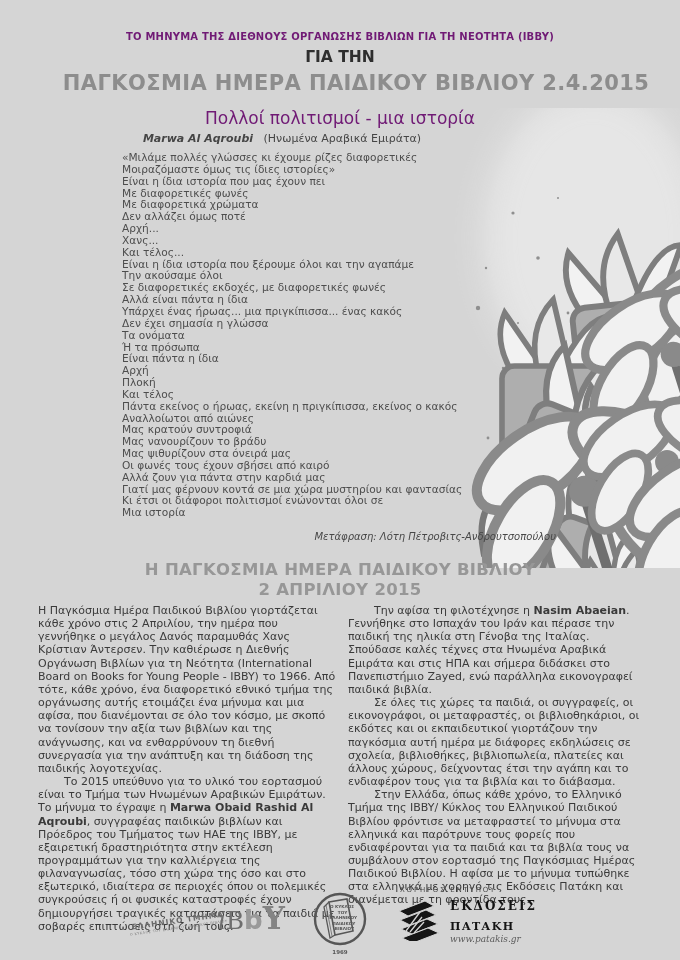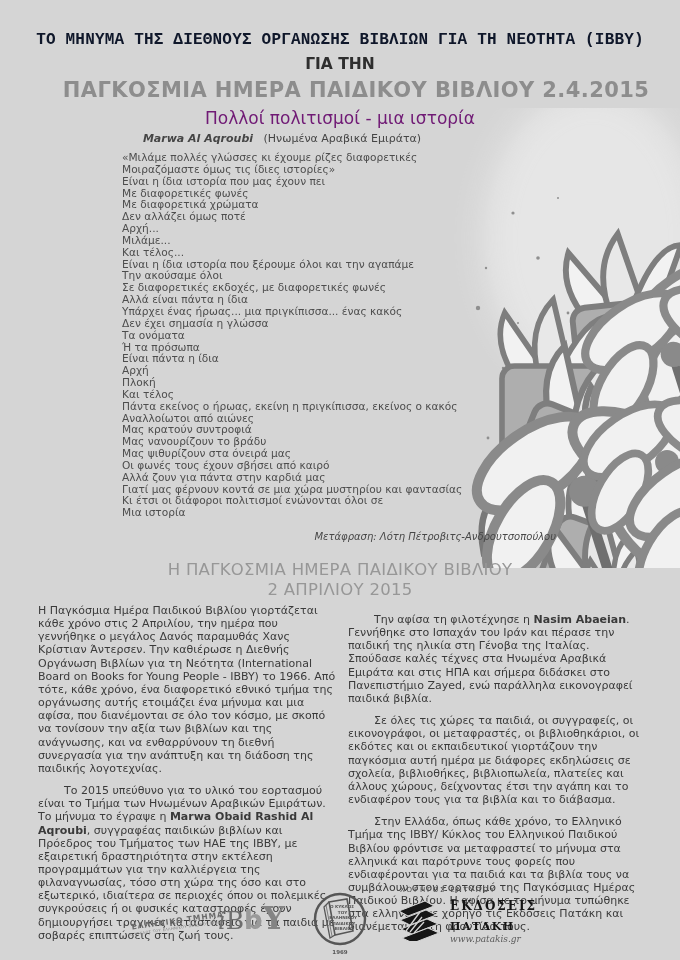--- a/index.html
+++ b/index.html
@@ -3,46 +3,46 @@
 <meta charset="utf-8">
 <style>
   html,body { margin:0; padding:0; }
   .page {
     position:relative; width:680px; height:960px;
     background:#d5d5d5; overflow:hidden;
     font-family:"DejaVu Sans","Liberation Sans",sans-serif;
   }
   
   .header { position:absolute; top:31px; left:0; width:680px; text-align:center; }
-  .header-l1 { font-size:16px; font-weight:bold; color:#0f172a; letter-spacing:.2px;font-family:Liberation Mono, monospace; }
+  .header-l1 { font-size:10px; font-weight:bold; color:#701a75; letter-spacing:.2px; }
   .header-l2 { font-size:15.5px; font-weight:bold; color:#2e2e2e; margin-top:6px; }
   .header-l3 { font-size:21px; font-weight:bold; color:#8d8d8d; margin-top:5px; letter-spacing:.4px;padding-left:32px; }
   
   .poem-title { position:absolute; top:108px; left:0; width:680px; text-align:center;
     font-size:17px; color:#701a75; font-weight:500; }
   .poem-author { position:absolute; top:132px; left:0; width:564px; text-align:center;
     font-size:11px; color:#454545; }
   .poem-author .auth-name { font-weight:bold; font-style:italic; }
   .poem-author .auth-origin { font-weight:normal; }
   
   .poem { position:absolute; top:152px; left:122px; width:330px;
     font-size:10.6px; line-height:11.85px; color:#4d4d4d; }
   .poem-line { white-space:nowrap; }
   .translation { position:absolute; top:531px; left:38px; width:518px; text-align:right;
     font-style:italic; font-size:10px; color:#474747; }
   
   .section-head { position:absolute; top:560px; left:0; width:680px; text-align:center;
-    font-size:16.5px; font-weight:normal; color:#979797; line-height:19.5px; letter-spacing:.3px; }
+    font-size:16.5px; font-weight:bold; color:#979797; line-height:19.5px; letter-spacing:.3px; }
   
   .col { position:absolute; top:604px; font-size:11px; line-height:13.15px;
     color:#3a3a3a; text-align:left; }
   .col-left  { left:38px;  width:298px; }
   .col-right { left:348px; width:295px; }
   .col p { margin:0; }
-  .col p.indent { text-indent:26px;margin-top:9px; }
+  .col p.indent { text-indent:26px; }
   .col b { font-weight:bold; }
   
   .illus { position:absolute; left:418px; top:108px; }
   
   .logo-ibby { position:absolute; left:126px; top:906px; width:170px; height:52px; }
   .ibby-arc { position:absolute; left:0; top:10px; width:104px; transform:rotate(-8deg); text-align:center; }
   .arc1 { font-size:7.5px; font-weight:bold; color:#6a6a6a; letter-spacing:1px; white-space:nowrap; }
   .arc2 { font-size:3.6px; color:#7d7d7d; letter-spacing:.4px; white-space:nowrap; margin-top:1px; }
   .ibby-wordmark { position:absolute; left:92px; top:-6px; display:flex; align-items:baseline; }
   .wm-i { font-family:"DejaVu Serif","Liberation Serif",serif; font-style:italic; font-size:24px; color:#6e6e6e; }
@@ -160,21 +160,21 @@
   </svg>
 
   <div class="poem">
     <div class="poem-line">«Μιλάμε πολλές γλώσσες κι έχουμε ρίζες διαφορετικές</div>
     <div class="poem-line">Μοιραζόμαστε όμως τις ίδιες ιστορίες»</div>
     <div class="poem-line">Είναι η ίδια ιστορία που μας έχουν πει</div>
     <div class="poem-line">Με διαφορετικές φωνές</div>
     <div class="poem-line">Με διαφορετικά χρώματα</div>
     <div class="poem-line">Δεν αλλάζει όμως ποτέ</div>
     <div class="poem-line">Αρχή...</div>
-    <div class="poem-line">Μιλάμε...</div>
+    <div class="poem-line">Χανς...</div>
     <div class="poem-line">Και τέλος...</div>
     <div class="poem-line">Είναι η ίδια ιστορία που ξέρουμε όλοι και την αγαπάμε</div>
     <div class="poem-line">Την ακούσαμε όλοι</div>
     <div class="poem-line">Σε διαφορετικές εκδοχές, με διαφορετικές φωνές</div>
     <div class="poem-line">Αλλά είναι πάντα η ίδια</div>
     <div class="poem-line">Υπάρχει ένας ήρωας... μια πριγκίπισσα... ένας κακός</div>
     <div class="poem-line">Δεν έχει σημασία η γλώσσα</div>
     <div class="poem-line">Τα ονόματα</div>
     <div class="poem-line">Ή τα πρόσωπα</div>
     <div class="poem-line">Είναι πάντα η ίδια</div>

